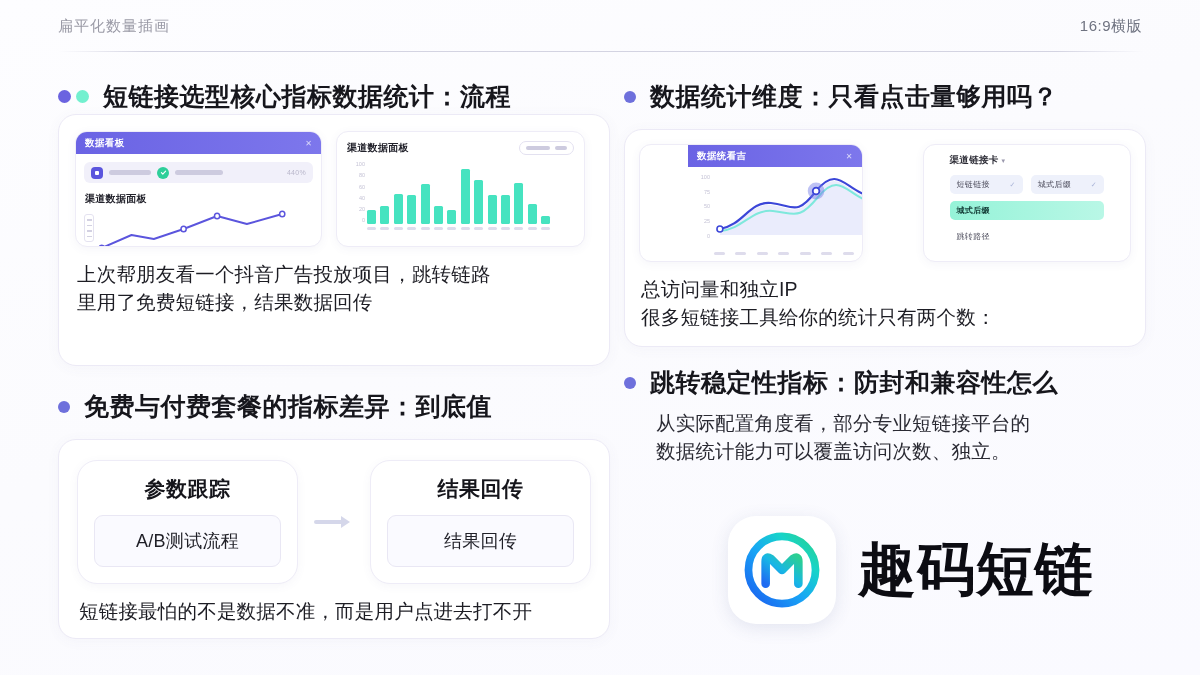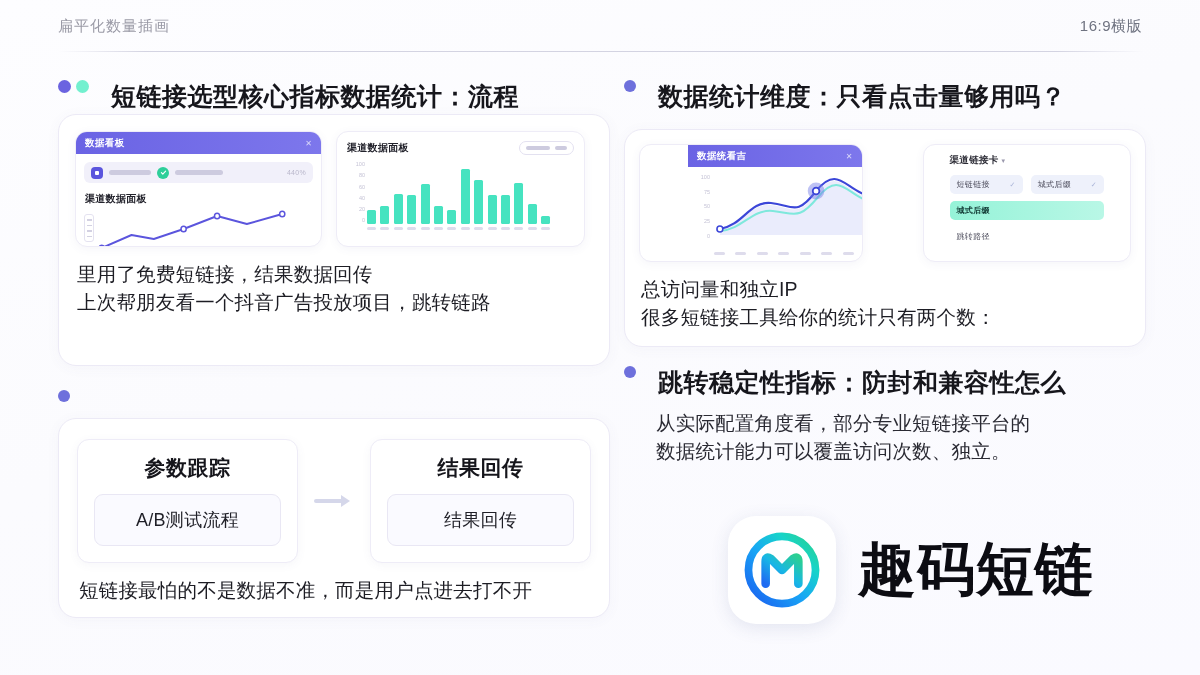--- a/index.html
+++ b/index.html
@@ -30,21 +30,21 @@
     margin-left: auto;
     font-size: 15px; color: #6f7381; letter-spacing: .5px;
   }
   .topbar-rule {
     position: absolute; left: 58px; top: 51px;
     width: 1086px; height: 1px;
     background: linear-gradient(90deg, rgba(206,206,220,0) 0%, rgba(198,198,216,.75) 8%, rgba(198,198,216,.75) 92%, rgba(206,206,220,0) 100%);
   }
 
   
-  .sec-head { display: flex; align-items: flex-start; gap: 22px; }
+  .sec-head { display: flex; align-items: center; gap: 14px; }
   .dots { display: flex; align-items: center; gap: 5px; flex: 0 0 auto; }
   .dot { width: 13px; height: 13px; border-radius: 50%; }
   .dot.violet { background: #6b63e0; }
   .dot.mint   { background: #73f0cf; }
   .dot.small  { width: 12px; height: 12px; background: #6e70dc; }
   .sec-title {
     font-size: 25px; font-weight: 700; color: #16161c;
     letter-spacing: .5px; white-space: nowrap;
   }
 
@@ -161,21 +161,21 @@
   
   .q3 { position: absolute; left: 624px; top: 366px; width: 530px; }
   .q3 .sec-title { font-size: 25px; }
   .q3-body { margin: 10px 0 0 32px; font-size: 19.5px; line-height: 1.45; color: #2a2a33; letter-spacing:.2px;}
 
   
   .q4 { position: absolute; left: 58px; top: 390px; width: 552px; }
   .q4 .panel { margin-top: 16px; padding: 20px 18px 14px; height: 200px; }
   .flow { display: flex; align-items: center; gap: 14px; }
   .flow-box {
-    flex: 1; background: #ffffff; border: 1px solid #eeecf7; border-radius: 12px;
+    flex: 1; background: #ffffff; border: 1px solid #eeecf7; border-radius: 20px;
     box-shadow: 0 2px 10px rgba(92,88,150,.055);
     padding: 14px 16px 16px; text-align: center;
   }
   .flow-title { font-size: 21px; font-weight: 700; color: #15151b; letter-spacing: .5px; }
   .flow-inner {
     margin-top: 12px; border: 1px solid #e9e7f4; border-radius: 9px;
     background: #fafaff; padding: 13px 6px;
     font-size: 18px; color: #1f1f27; letter-spacing:.3px;
   }
   .arrow { width: 44px; flex: 0 0 44px; display:flex; align-items:center; justify-content:center; }
@@ -305,22 +305,22 @@
                 <span></span>
                 <span></span>
                 <span></span>
                 <span></span>
             </div>
           </div>
         </div>
       </div>
 
       <div class="q1-text">
+        <div>上次帮朋友看一个抖音广告投放项目，跳转链路</div>
         <div>里用了免费短链接，结果数据回传</div>
-        <div>上次帮朋友看一个抖音广告投放项目，跳转链路</div>
       </div>
     </div>
   </div>
 
   <div class="q2">
     <div class="sec-head">
       <div class="dots">
         <span class="dot small"></span>
       </div>
       <div class="sec-title">数据统计维度：只看点击量够用吗？</div>
@@ -401,20 +401,21 @@
       <div>从实际配置角度看，部分专业短链接平台的</div>
       <div>数据统计能力可以覆盖访问次数、独立。</div>
     </div>
   </div>
 
   <div class="q4">
     <div class="sec-head">
       <div class="dots">
         <span class="dot small"></span>
       </div>
+      <div class="sec-title">免费与付费套餐的指标差异：到底值</div>
     </div>
 
     <div class="panel">
       <div class="flow">
         <div class="flow-box">
           <div class="flow-title">参数跟踪</div>
           <div class="flow-inner">A/B测试流程</div>
         </div>
         <div class="arrow">
           <svg viewBox="0 0 40 18">

